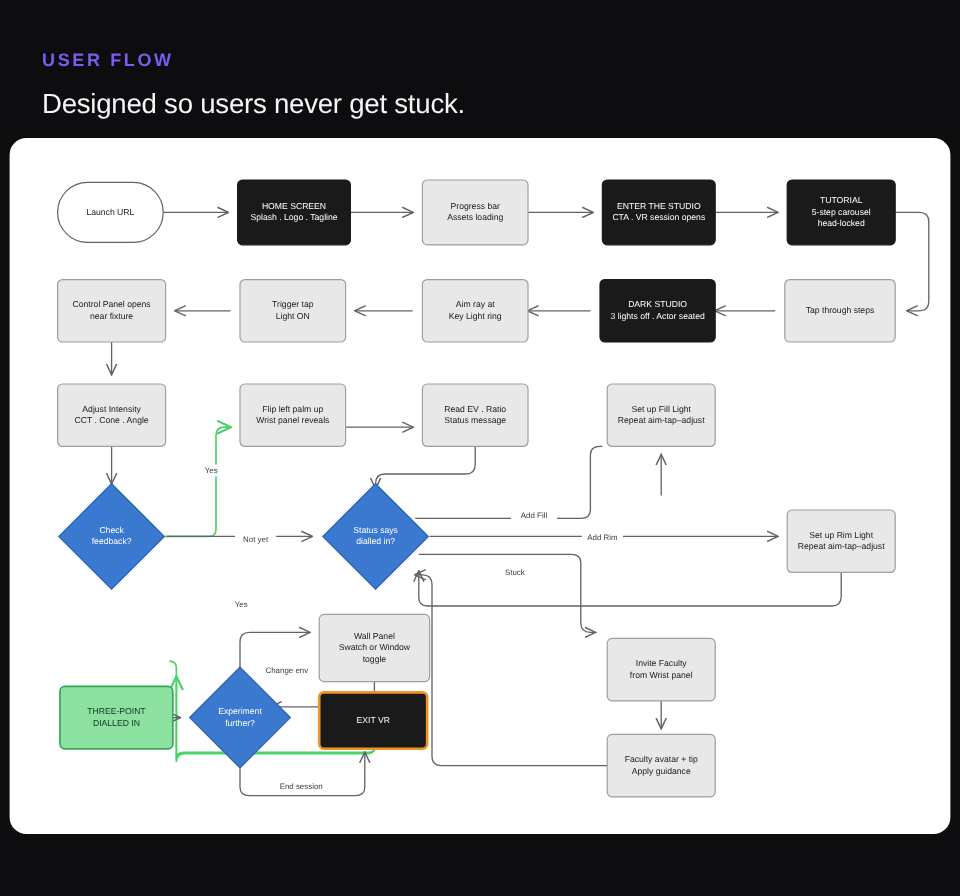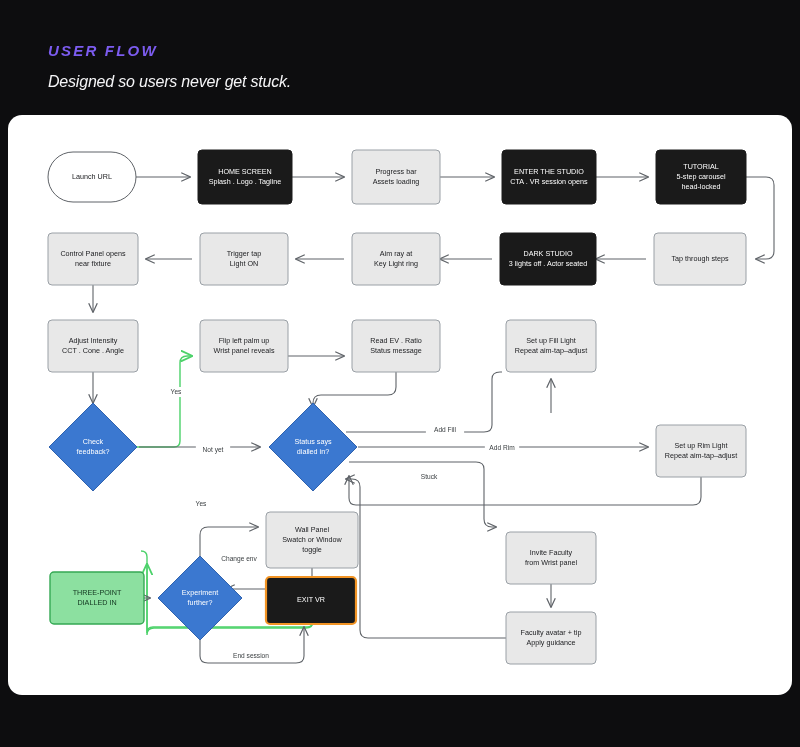--- a/index.html
+++ b/index.html
@@ -3,27 +3,27 @@
 <meta charset="utf-8">
 <style>
   html,body{margin:0;padding:0;}
   body{
     width:800px;height:747px;
     background:#0d0d0f;
     font-family:"Liberation Sans", sans-serif;
     overflow:hidden;
   }
   .page{position:relative;width:800px;height:747px;}
-  .header{position:absolute;left:48px;top:42px;font-style:italic;}
+  .header{position:absolute;left:35px;top:42px;}
   .eyebrow{
     color:#7c5cf0;font-size:15px;font-weight:bold;letter-spacing:2.2px;
     margin:0 0 14px 0;
   }
   .headline{
-    color:#f5f5f7;font-size:16px;font-weight:400;margin:0;letter-spacing:-0.2px;
+    color:#f5f5f7;font-size:23px;font-weight:400;margin:0;letter-spacing:-0.2px;
   }
   .card{
     position:absolute;left:8px;top:115px;width:784px;height:580px;
     background:#ffffff;border-radius:14px;overflow:hidden;
   }
   svg.flow{display:block;width:784px;height:580px;}
   .nodeLabel{
     font-family:"Liberation Sans", sans-serif;
     font-size:7.2px;text-anchor:middle;dominant-baseline:middle;
   }

